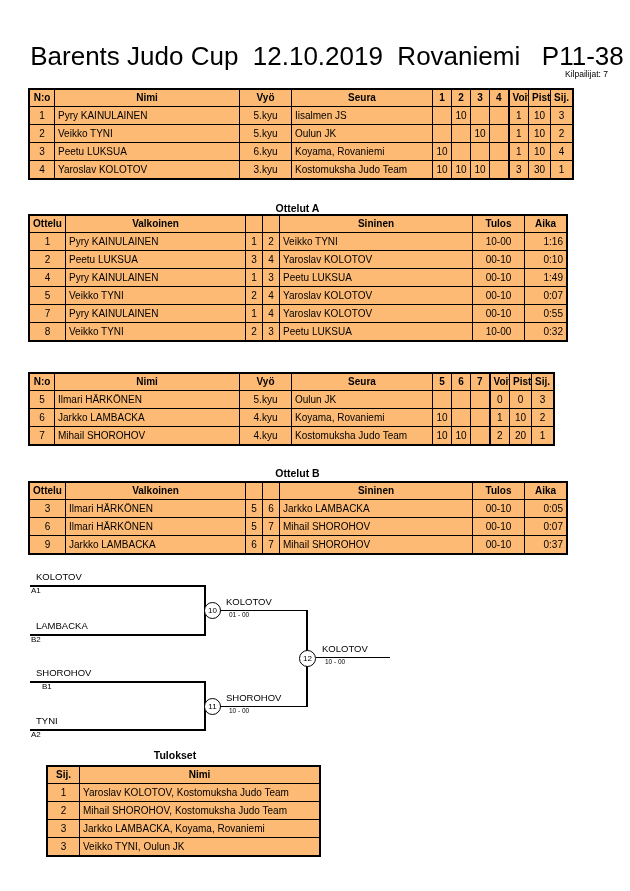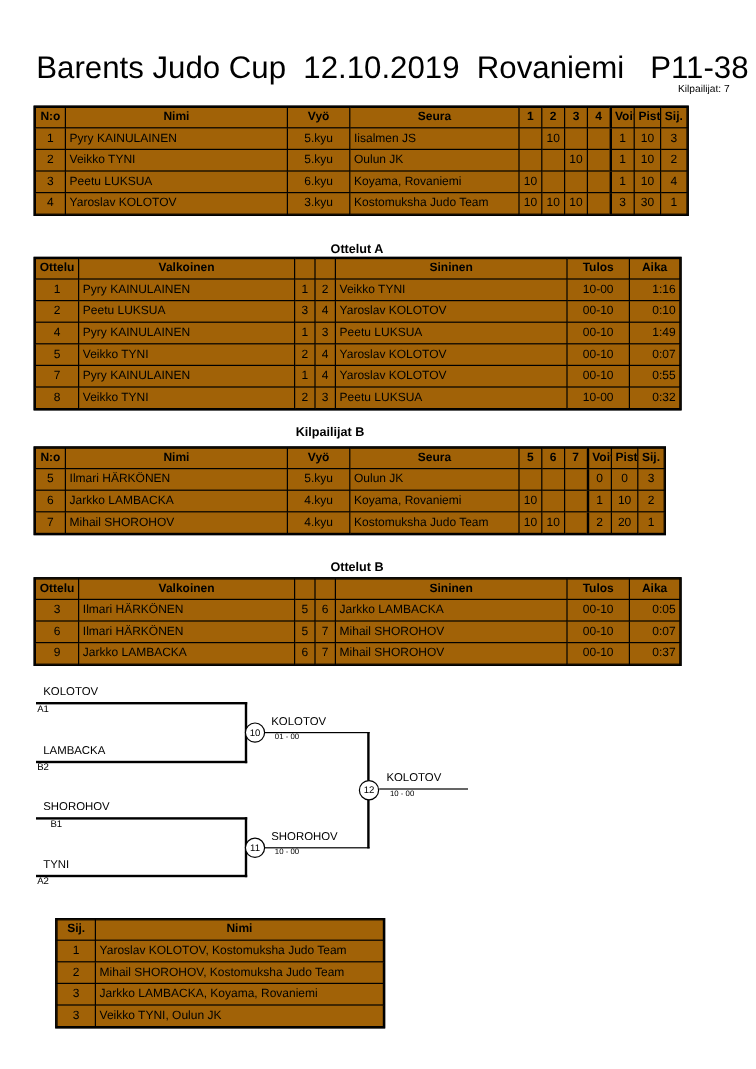--- a/index.html
+++ b/index.html
@@ -48,21 +48,21 @@
     font-weight: bold;
     text-align: center;
     white-space: pre;
   }
 
   
   table.jt {
     position: absolute;
     border-collapse: collapse;
     font-size: 10px;
-    background: #a16207;
+    background: #fdba74;
     table-layout: fixed;
   }
   table.jt th, table.jt td {
     border: 1px solid #000;
     padding: 0 3px;
     height: 17px;
     line-height: 17px;
     font-weight: normal;
     overflow: hidden;
     white-space: nowrap;
@@ -286,21 +286,20 @@
       <td class="l">Veikko TYNI</td>
       <td class="c">2</td>
       <td class="c">3</td>
       <td class="l">Peetu LUKSUA</td>
       <td class="c">10-00</td>
       <td class="r">0:32</td>
     </tr>
   </tbody>
     </table>
 
-  <div class="section-heading" style="left:25px; top:354px; width:500px;">Kilpailijat B</div>
 
   <table class="jt framed" style="left:29px; top:373px; width:490px;">
     <colgroup>
       <col style="width:25px">
         <col style="width:185px">
         <col style="width:52px">
         <col style="width:141px">
       <col style="width:19px">
         <col style="width:19px">
         <col style="width:19px">
@@ -445,20 +444,21 @@
     <div class="bline" style="left:220px; top:146px; width:88px; height:1px;"></div>
     <div class="bscore" style="left:229px; top:147px;">10 - 00</div>
     <div class="bline" style="left:306px; top:97px; width:2px; height:50px;"></div>
 
     <div class="bnum" style="left:299px; top:90px;">12</div>
     <div class="bname" style="left:322px; top:83px;">KOLOTOV</div>
     <div class="bline" style="left:316px; top:97px; width:74px; height:1px;"></div>
     <div class="bscore" style="left:325px; top:98px;">10 - 00</div>
   </div>
 
+  <div class="section-heading" style="left:25px; top:749px; width:300px;">Tulokset</div>
 
   <table class="jt framed" style="left:47px; top:766px; width:272px;">
     <colgroup>
         <col style="width:32px">
         <col style="width:240px">
       </colgroup>
     <tbody>
         <tr class="hdr">
       <th class="c">Sij.</th>
       <th class="c">Nimi</th>

